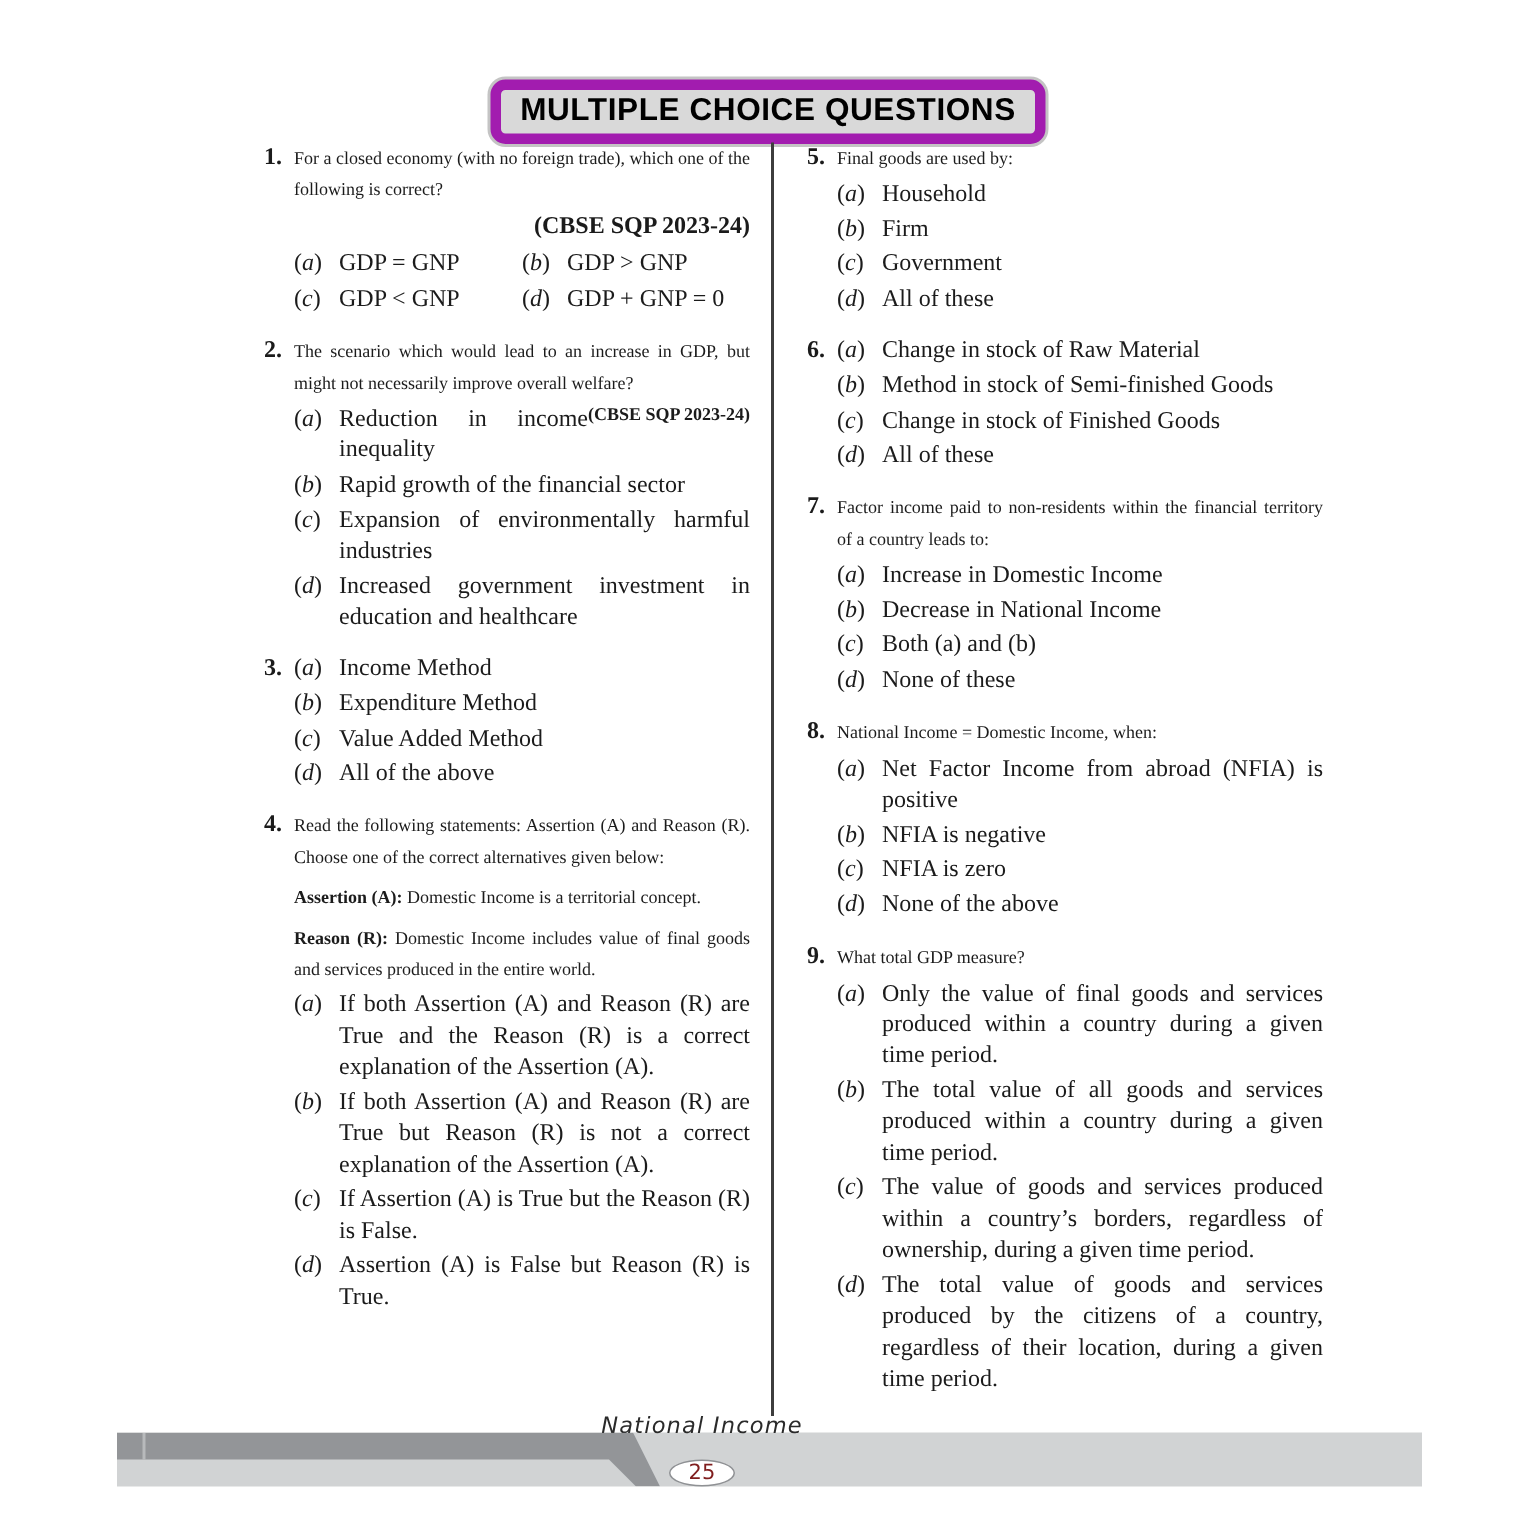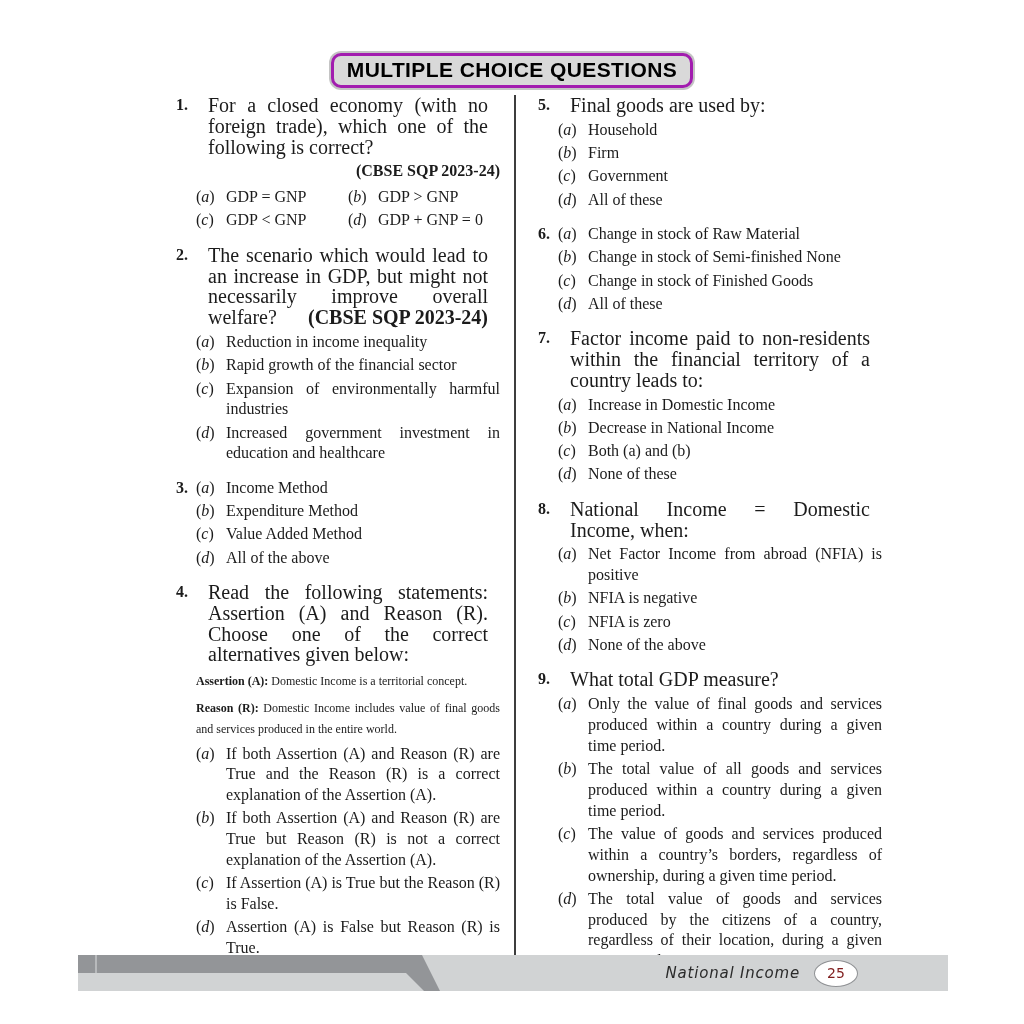--- a/index.html
+++ b/index.html
@@ -4,51 +4,51 @@
 <style>
   html,body{margin:0;padding:0;}
   body{
     width:1024px;height:1024px;background:#ffffff;position:relative;
     font-family:"Liberation Serif","DejaVu Serif",serif;color:#1b1b1b;overflow:hidden;
   }
   
   .title-bar{position:absolute;top:53px;left:0;width:100%;text-align:center;}
   .title-box{
     display:inline-block;padding:2px 13px 3px;background:#d9d9d9;
-    border:3px solid #a21caf;border-radius:10px;box-shadow:0 0 0 2px #c4c4c4;
+    border:7px solid #a21caf;border-radius:10px;box-shadow:0 0 0 2px #c4c4c4;
   }
   .title-box h1{
     margin:0;font-family:"Liberation Sans","DejaVu Sans",sans-serif;
     font-size:21px;font-weight:bold;letter-spacing:.4px;color:#000;
   }
   
   .content{position:absolute;top:95px;left:176px;width:706px;display:flex;align-items:stretch;}
   .col{box-sizing:content-box;}
   .col-left{width:324px;padding-right:14px;}
   .col-right{flex:1;padding-left:22px;}
   .divider{width:2px;background:#3d3d3d;}
   
   .question{margin-bottom:11px;}
   .q-head{display:flex;}
   .q-num{flex:0 0 20px;font-weight:bold;font-size:16px;line-height:20.8px;}
   .q-body{flex:1;min-width:0;}
-  .q-text{margin:0 12px 4px;text-align:justify;font-size:20px;line-height:20.8px;}
+  .q-text{margin:0 0 4px;text-align:justify;font-size:12px;line-height:20.8px;}
   .q-para{margin:6px 0 4px;text-align:justify;font-size:12px;line-height:20.8px;}
   .q-lead{font-weight:bold;}
   .q-source{font-weight:bold;white-space:nowrap;}
   .q-source.block{text-align:right;margin:0 0 5px;font-size:16px;line-height:20.8px;}
   .q-source.float{float:right;}
   .opt{display:flex;margin:0 0 2.5px;font-size:16px;line-height:20.8px;}
   .opt-label{flex:0 0 30px;}
   .opt-text{flex:1;min-width:0;text-align:justify;}
   .opt-row2{display:flex;margin:0 0 2.5px;}
   .opt-row2 .opt{width:50%;margin:0;}
   
   .footer{position:absolute;top:955px;left:78px;width:870px;height:36px;background:#d1d3d4;
-    display:flex;align-items:center;justify-content:flex-end;gap:14px;padding-right:90px;box-sizing:border-box;}
+    display:flex;align-items:center;justify-content:flex-end;gap:14px;padding-right:90px;box-sizing:border-box;flex-direction:column;}
   .ribbon{position:absolute;left:0;top:0;width:362px;height:36px;background:#939598;
     clip-path:polygon(0 0,344px 0,362px 36px,346px 36px,328px 18px,0 18px);}
   .ribbon-notch{position:absolute;left:17px;top:0;width:2px;height:18px;background:rgba(255,255,255,.35);}
   .footer-chapter{
     font-family:"DejaVu Sans","Liberation Sans",sans-serif;font-style:italic;
     font-size:15px;letter-spacing:.8px;color:#2a2a2a;
   }
   .page-badge{
     width:42px;height:25px;background:#ffffff;border:1.5px solid #8f9194;border-radius:50%;
     display:flex;align-items:center;justify-content:center;
@@ -198,21 +198,21 @@
       <div class="question">
         <div class="q-head">
           <span class="q-num">6.</span>
           <div class="q-body">
             <div class="opt">
               <span class="opt-label">(<i>a</i>)</span>
               <span class="opt-text">Change in stock of Raw Material</span>
             </div>
             <div class="opt">
               <span class="opt-label">(<i>b</i>)</span>
-              <span class="opt-text">Change in stock of Semi-finished None</span>
+              <span class="opt-text">Method in stock of Semi-finished Goods</span>
             </div>
             <div class="opt">
               <span class="opt-label">(<i>c</i>)</span>
               <span class="opt-text">Change in stock of Finished Goods</span>
             </div>
             <div class="opt">
               <span class="opt-label">(<i>d</i>)</span>
               <span class="opt-text">All of these</span>
             </div>
           </div>

